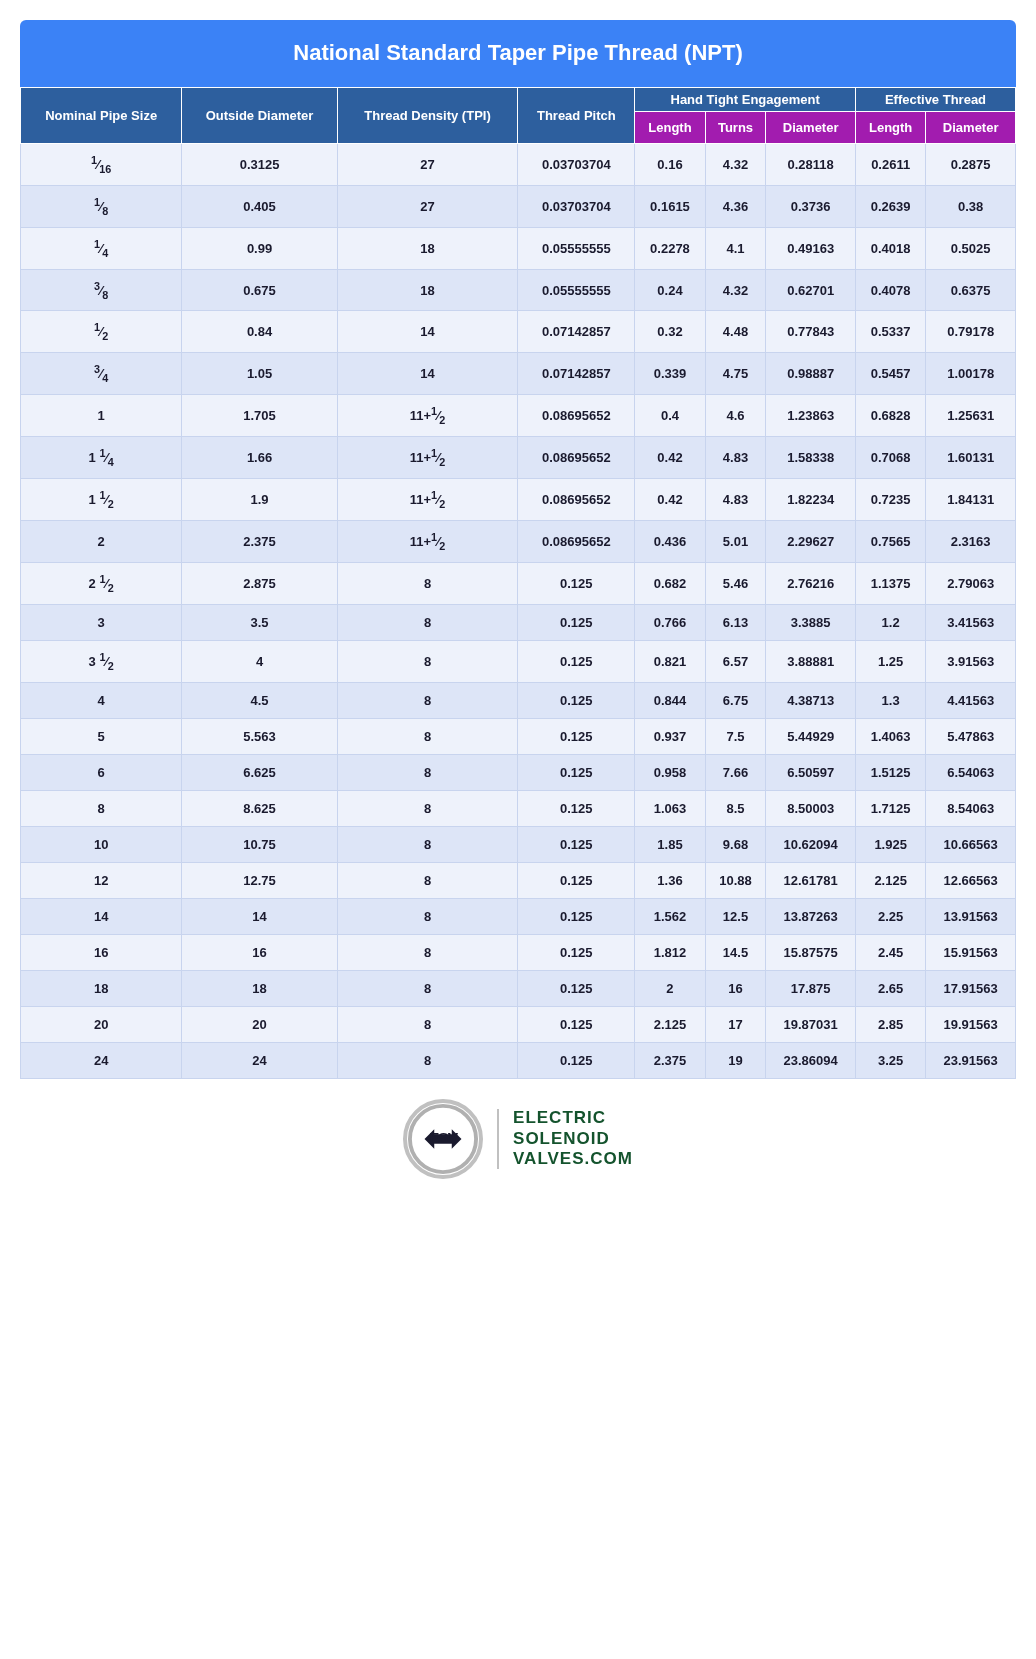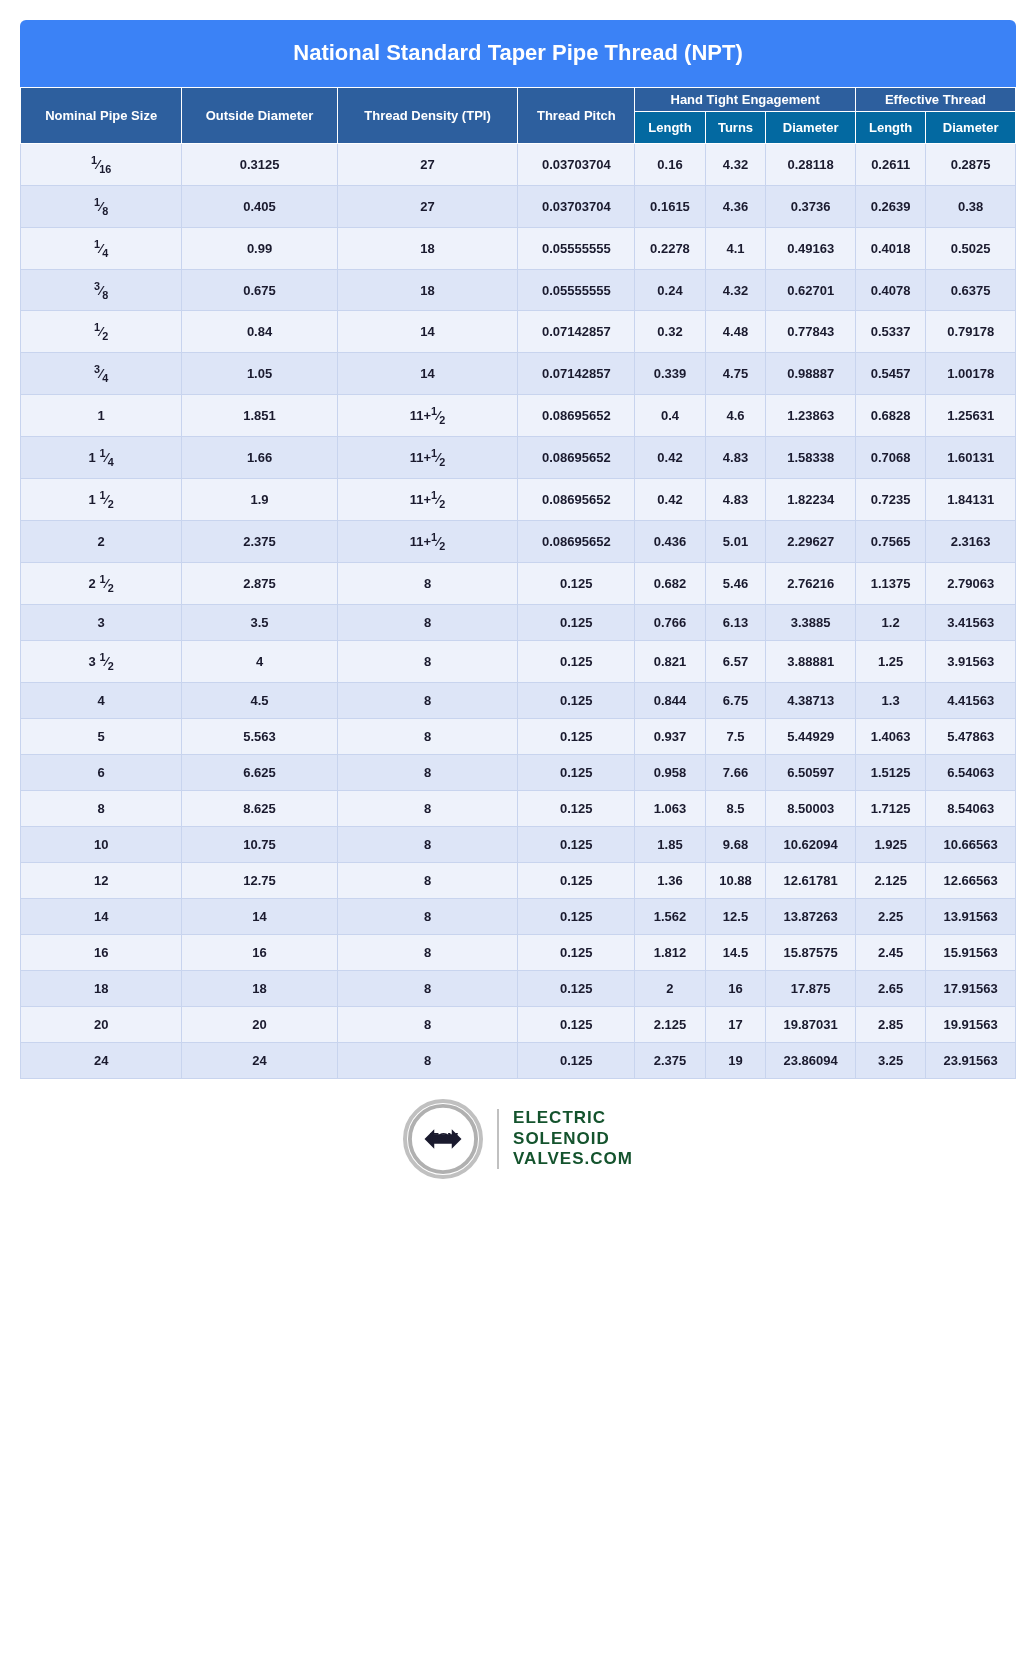--- a/index.html
+++ b/index.html
@@ -33,21 +33,21 @@
     }
     thead tr.header-top th {
       background: #2d5f9e;
       color: #ffffff;
       font-weight: 700;
       text-align: center;
       padding: 4px 4px;
       border: 1px solid #ffffff;
     }
     thead tr.header-sub th {
-      background: #0369a1;
+      background: #a21caf;
       color: #ffffff;
       font-weight: 700;
       text-align: center;
       padding: 8px 4px;
       border: 1px solid #ffffff;
       font-size: 13px;
     }
     tbody tr:nth-child(odd) td {
       background: #eef2fb;
     }
@@ -195,21 +195,21 @@
           <td>14</td>
           <td>0.07142857</td>
           <td>0.339</td>
           <td>4.75</td>
           <td>0.98887</td>
           <td>0.5457</td>
           <td>1.00178</td>
         </tr>
         <tr>
           <td>1</td>
-          <td>1.851</td>
+          <td>1.705</td>
           <td>11+<sup>1</sup>⁄<sub>2</sub></td>
           <td>0.08695652</td>
           <td>0.4</td>
           <td>4.6</td>
           <td>1.23863</td>
           <td>0.6828</td>
           <td>1.25631</td>
         </tr>
         <tr>
           <td>1 <sup>1</sup>⁄<sub>4</sub></td>

